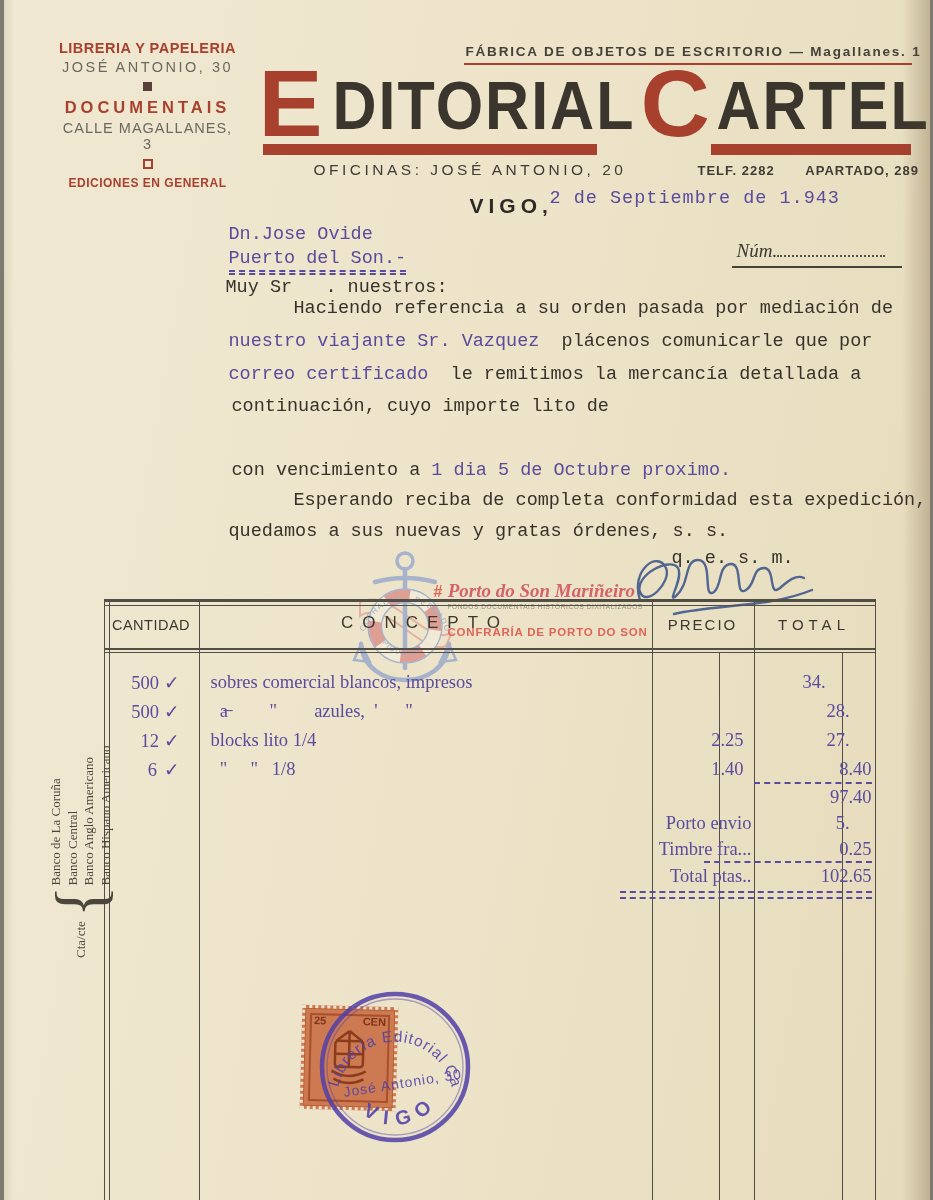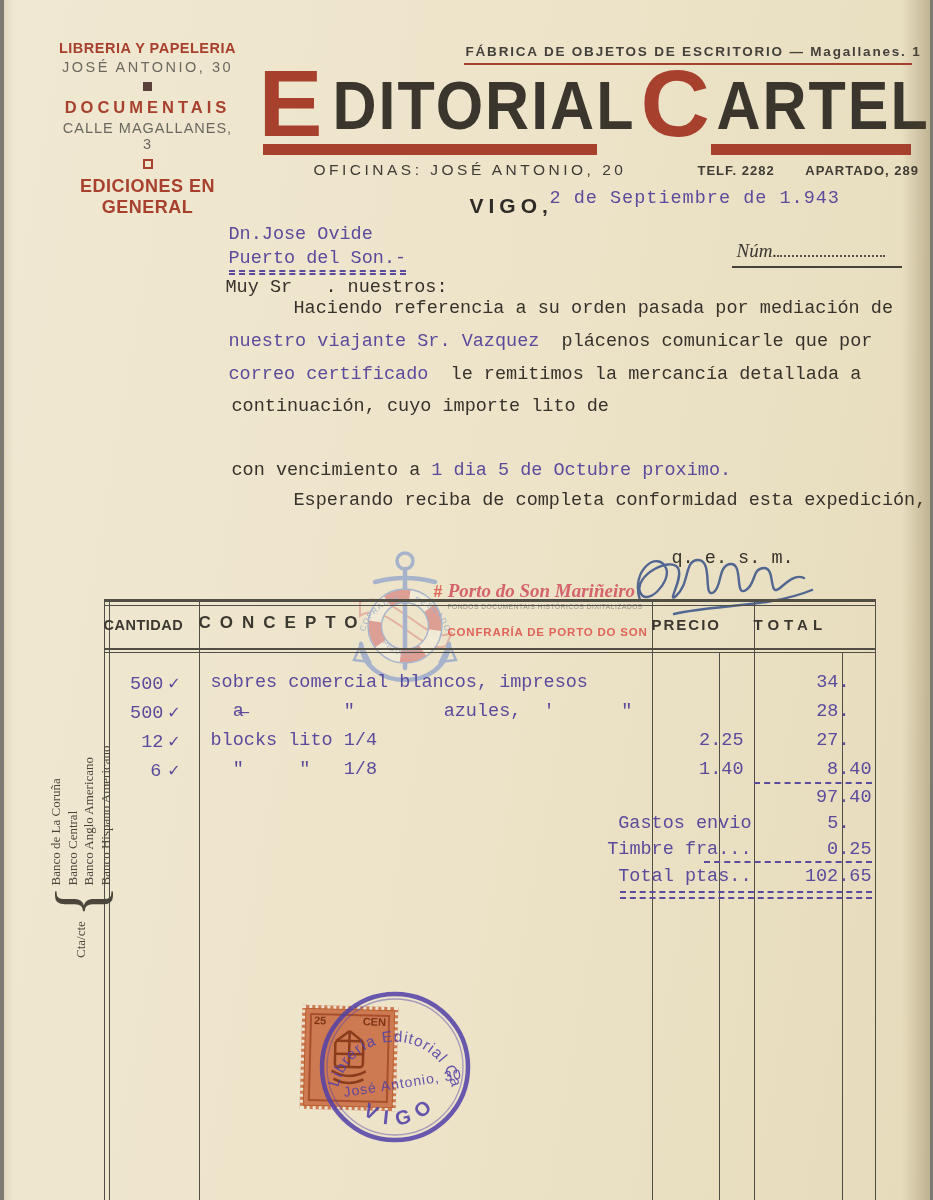--- a/index.html
+++ b/index.html
@@ -28,22 +28,22 @@
   .numblk{left:733px;top:240px;width:162px;font-family:"Liberation Serif",serif;font-style:italic;font-size:19px;color:#3a372f;}
   .numdots{border-bottom:2px dotted #55524a;display:inline-block;width:108px;}
   .numline{left:728px;top:266px;width:170px;height:2px;background:#45423a;}
   .lline{position:absolute;white-space:pre;text-align:center;}
   .u2{position:relative;border-bottom:2px dashed #5b4b9d;padding-bottom:1px;}
   .u2::after{content:"";position:absolute;left:0;right:0;bottom:-5px;border-top:2px dashed #5b4b9d;}
   .uamt{position:relative;border-bottom:2px solid #4a4440;padding-bottom:1px;}
   .uamt::after{content:"";position:absolute;left:0;right:0;bottom:-5px;border-top:2px solid #4a4440;}
   .vline{position:absolute;width:1.5px;background:#514e45;top:599px;bottom:0;}
   .hline{position:absolute;height:1.5px;background:#514e45;left:100px;width:772px;}
-  .th{position:absolute;color:#3b382f;font-weight:bold;}
-  .cell{position:absolute;font-family:Liberation Mono, monospace;font-size:18.5px;color:#5b4b9d;white-space:pre;}
+  .th{position:absolute;color:#3b382f;font-weight:normal;text-align:center;}
+  .cell{position:absolute;font-family:Liberation Serif, serif;font-size:18.5px;color:#5b4b9d;white-space:pre;}
   .r{text-align:right;}
   .dashp{position:absolute;border-top:2.5px dashed #5b4b9d;}
   .wmscript{font-family:"Liberation Serif",serif;font-style:italic;font-weight:bold;font-size:19px;color:#d4636b;}
   .wmtiny{font-size:6.5px;color:#8f8d86;letter-spacing:.6px;}
   .wmred{font-size:11.5px;color:#e06458;letter-spacing:.8px;font-weight:bold;}
   .sidebar{left:-30px;top:795px;width:214px;height:112px;transform:rotate(-90deg);transform-origin:107px 56px;
            display:flex;align-items:center;font-family:"Liberation Serif",serif;color:#4a463c;}
   .sidebar .cta{font-size:13px;margin-right:4px;}
   .sidebar .brace{font-size:66px;font-weight:normal;transform:scaleY(1.05);line-height:1;color:#4a463c;}
   .sidebar .banks div{font-size:13px;line-height:16.5px;white-space:nowrap;}
@@ -59,21 +59,21 @@
 
 <div class="page">
 
   <div class="abs hleft">
     <div class="l1">LIBRERIA Y PAPELERIA</div>
     <div class="l2">JOSÉ ANTONIO, 30</div>
     <div class="sq"></div>
     <div class="l1" style="font-size:16.5px;letter-spacing:4px">DOCUMENTAIS</div>
     <div class="l2" style="letter-spacing:1px">CALLE MAGALLANES, 3</div>
     <div class="sq open"></div>
-    <div class="l1" style="font-size:18px">EDICIONES EN GENERAL</div>
+    <div class="l1" style="font-size:12px">EDICIONES EN GENERAL</div>
   </div>
 
   <div class="abs fabrica">FÁBRICA DE OBJETOS DE ESCRITORIO — Magallanes. 1</div>
   <div class="abs fabline"></div>
 
   <div class="abs logo">
     <span class="cap" style="left:0;top:-4px">E</span>
     <span class="word" style="left:74px">DITORIAL</span>
     <div class="bar" style="left:4px;width:334px"></div>
     <span class="cap" style="left:382px;top:-4px">C</span>
@@ -95,20 +95,21 @@
 
   <div class="lline mono twp" style="left:225px;top:224px">Dn.Jose Ovide</div>
   <div class="lline mono twp" style="left:225px;top:248px"><span class="u2">Puerto del Son.-</span></div>
   <div class="lline mono tw" style="left:222px;top:277px">Muy Sr   . nuestros:</div>
   <div class="lline mono tw" style="left:290px;top:298px">Haciendo referencia a su orden pasada por mediación de</div>
   <div class="lline mono" style="left:225px;top:331px"><span class="twp">nuestro viajante Sr. Vazquez</span><span class="tw">  plácenos comunicarle que por</span></div>
   <div class="lline mono" style="left:225px;top:364px"><span class="twp">correo certificado</span><span class="tw">  le remitimos la mercancía detallada a</span></div>
   <div class="lline mono tw" style="left:228px;top:396px">continuación, cuyo importe lito de</div>
   <div class="lline mono" style="left:228px;top:460px"><span class="tw">con vencimiento a </span><span class="twp">1 dia 5 de Octubre proximo.</span></div>
   <div class="lline mono tw" style="left:290px;top:490px">Esperando reciba de completa conformidad esta expedición,</div>
+  <div class="lline mono tw" style="left:225px;top:521px">quedamos a sus nuevas y gratas órdenes, s. s.</div>
   <div class="lline mono tw" style="left:668px;top:548px">q. e. s. m.</div>
 
   <svg class="abs" style="left:612px;top:540px" width="215" height="88" viewBox="0 0 215 88">
     <g fill="none" stroke="#41598c" stroke-width="2.4" stroke-linecap="round" opacity="0.9">
       <path d="M24,60 C14,30 42,10 50,28 C56,42 30,68 24,52 C18,36 54,16 62,28 C68,38 50,64 60,56 C74,44 68,20 82,20 C98,20 86,60 98,52 C106,46 102,26 114,24 C128,22 118,58 130,50 C140,44 136,28 148,28 C160,28 152,58 164,48 C172,41 180,34 188,38"></path>
       <path d="M58,74 C100,64 152,68 196,50"></path>
     </g>
   </svg>
 
   <svg class="abs" style="left:338px;top:546px;opacity:.78" width="126" height="168" viewBox="0 0 126 168">
@@ -158,40 +159,40 @@
   <div class="vline" style="left:838px;top:652px;width:1px"></div>
   <div class="vline" style="left:871px"></div>
 
   <div class="th" style="left:100px;width:95px;top:617px;font-size:14.5px;letter-spacing:.5px">CANTIDAD</div>
   <div class="th" style="left:195px;width:453px;top:613px;font-size:17px;letter-spacing:9px">CONCEPTO</div>
   <div class="th" style="left:648px;width:102px;top:616px;font-size:15px;letter-spacing:2px">PRECIO</div>
   <div class="th" style="left:750px;width:121px;top:616px;font-size:15px;letter-spacing:5px">TOTAL</div>
 
   <div class="cell r" style="left:100px;width:76px;top:672px"><span>500</span><span style="margin-left:5px">✓</span></div>
   <div class="cell" style="left:207px;top:672px">sobres comercial blancos, impresos</div>
-  <div class="cell r" style="left:750px;width:96px;top:672px">34.</div>
+  <div class="cell r" style="left:726px;width:96px;top:672px">34.</div>
 
   <div class="cell r" style="left:100px;width:76px;top:701px"><span>500</span><span style="margin-left:5px">✓</span></div>
   <div class="cell" style="left:207px;top:701px">  a̶         "        azules,  '      "</div>
   <div class="cell r" style="left:750px;width:96px;top:701px">28.</div>
 
   <div class="cell r" style="left:100px;width:76px;top:730px"><span>12</span><span style="margin-left:5px">✓</span></div>
   <div class="cell" style="left:207px;top:730px">blocks lito 1/4</div>
   <div class="cell r" style="left:640px;width:100px;top:730px">2.25</div>
   <div class="cell r" style="left:750px;width:96px;top:730px">27.</div>
 
   <div class="cell r" style="left:100px;width:76px;top:759px"><span>6</span><span style="margin-left:7px">✓</span></div>
   <div class="cell" style="left:207px;top:759px">  "     "   1/8</div>
   <div class="cell r" style="left:640px;width:100px;top:759px">1.40</div>
   <div class="cell r" style="left:750px;width:118px;top:759px">8.40</div>
 
   <div class="dashp" style="left:750px;width:118px;top:782px"></div>
   <div class="cell r" style="left:750px;width:118px;top:787px">97.40</div>
 
-  <div class="cell r" style="left:598px;width:150px;top:813px">Gastos envio</div>
+  <div class="cell r" style="left:598px;width:150px;top:813px">Porto envio</div>
   <div class="cell r" style="left:750px;width:96px;top:813px">5.</div>
 
   <div class="cell r" style="left:598px;width:150px;top:839px">Timbre fra...</div>
   <div class="cell r" style="left:750px;width:118px;top:839px">0.25</div>
   <div class="dashp" style="left:700px;width:168px;top:861px"></div>
 
   <div class="cell r" style="left:596px;width:152px;top:866px">Total ptas..</div>
   <div class="cell r" style="left:750px;width:118px;top:866px">102.65</div>
   <div class="dashp" style="left:616px;width:252px;top:891px"></div>
   <div class="dashp" style="left:616px;width:252px;top:897px"></div>

